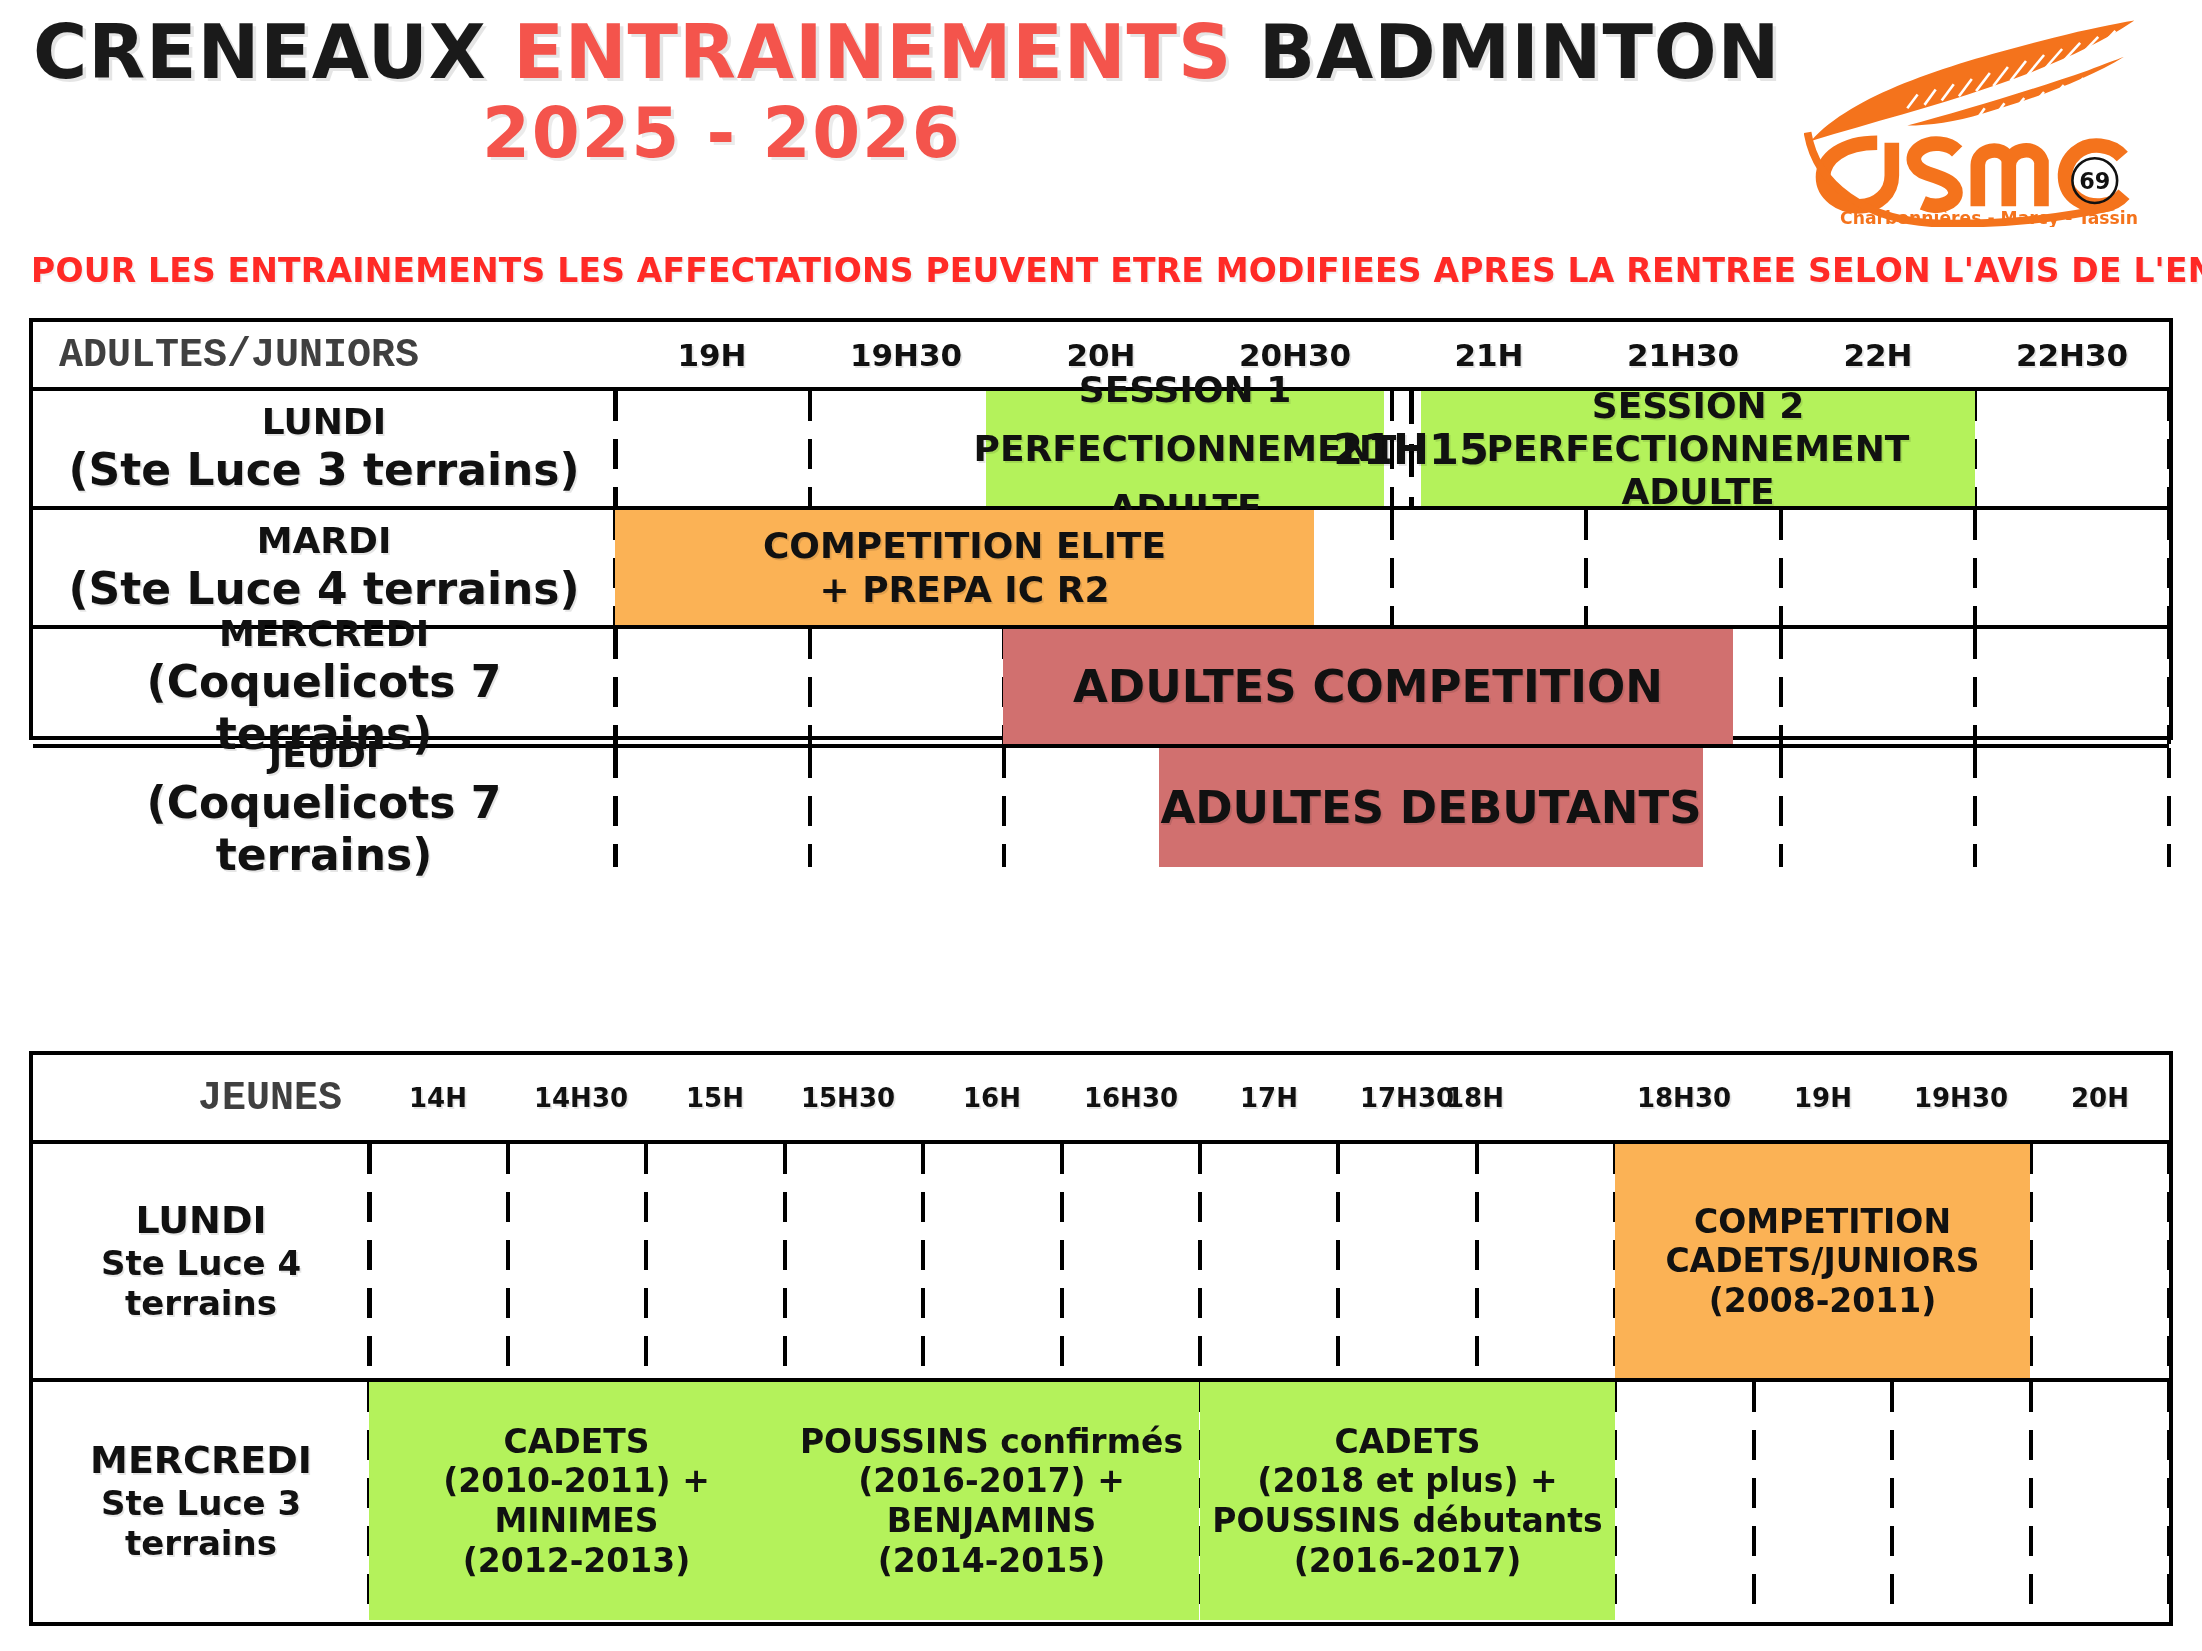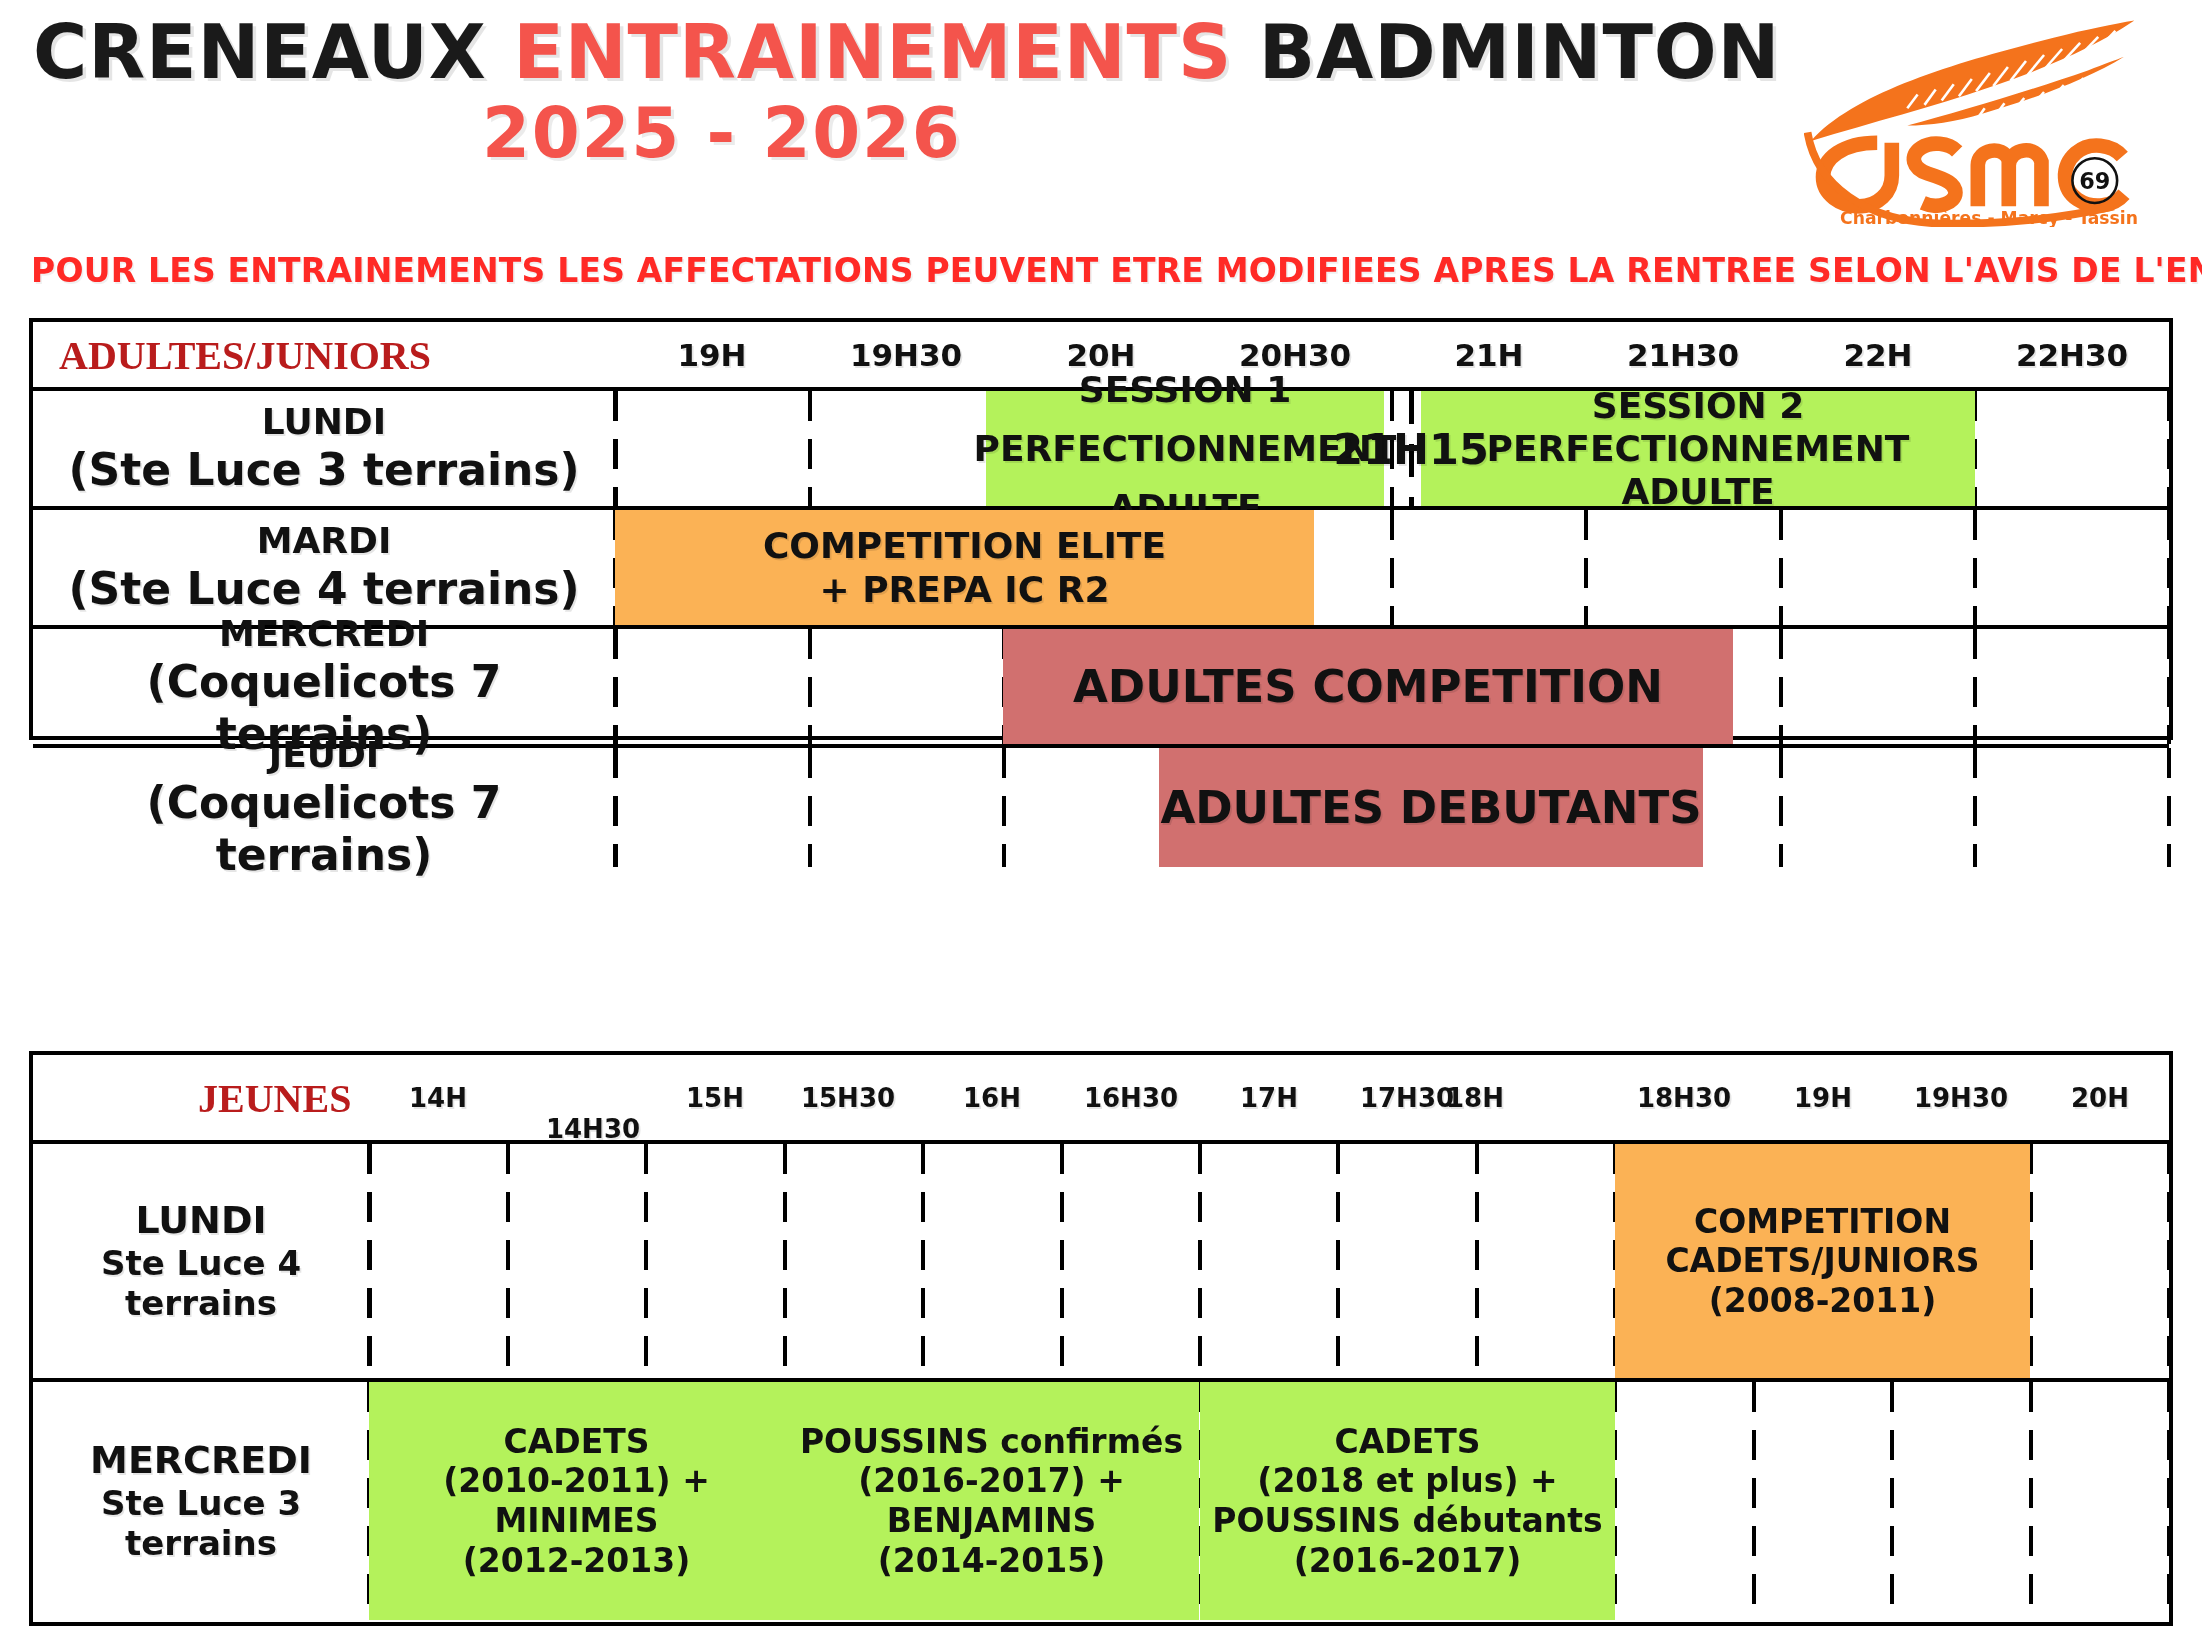--- a/index.html
+++ b/index.html
@@ -50,22 +50,22 @@
 
   .row { position: relative; width: 100%; border-bottom: 4.3px solid #000; }
   .row:last-child { border-bottom: none; }
 
   
   .hdr-row { height: 69px; }
   #youth-table .hdr-row { height: 89px; }
 
   .cat-label {
     position: absolute; top: 50%; transform: translateY(-50%);
-    font-family: Liberation Serif, serif;
-    font-weight: 900; color: #b91c1c; white-space: nowrap;
+    font-family: Liberation Mono, monospace;
+    font-weight: 900; color: #404040; white-space: nowrap;
   }
   #adults-cat { left: 26px; font-size: 40px; }
   #youth-cat  { left: 165px; font-size: 40px; }
 
   .time-axis { position: absolute; top: 0; bottom: 0; right: 0; }
   .tick-label {
     position: absolute; top: 50%; transform: translate(-50%, -50%);
     font-family: "DejaVu Sans", sans-serif;
     font-weight: 900; color: #111; white-space: nowrap;
     text-shadow: 1.7px 1.7px 0 rgba(0,0,0,0.10);
@@ -286,21 +286,21 @@
           </div>
         </div>
       </div>
   </div>
 
   <div class="tbl" id="youth-table">
     <div class="row hdr-row">
       <div class="cat-label" id="youth-cat">JEUNES</div>
       <div class="time-axis" id="youth-axis" style="left: 336px;">
           <div class="tick-label" style="left: 69px;">14H</div>
-          <div class="tick-label" style="left: 224px; margin-top: 31px;">14H30</div>
+          <div class="tick-label" style="left: 212px;">14H30</div>
           <div class="tick-label" style="left: 346px;">15H</div>
           <div class="tick-label" style="left: 479px;">15H30</div>
           <div class="tick-label" style="left: 623px;">16H</div>
           <div class="tick-label" style="left: 762px;">16H30</div>
           <div class="tick-label" style="left: 900px;">17H</div>
           <div class="tick-label" style="left: 1038px;">17H30</div>
           <div class="tick-label" style="left: 1106px;">18H</div>
           <div class="tick-label" style="left: 1315px;">18H30</div>
           <div class="tick-label" style="left: 1454px;">19H</div>
           <div class="tick-label" style="left: 1592px;">19H30</div>

